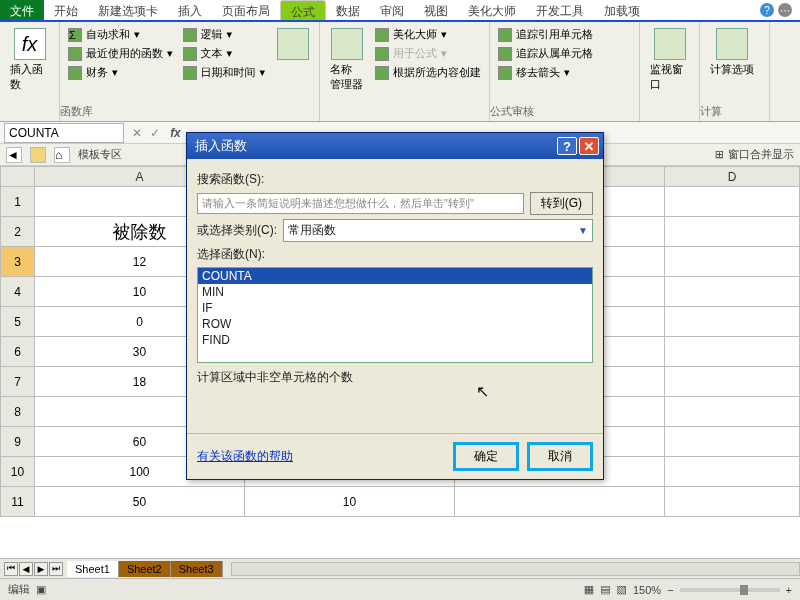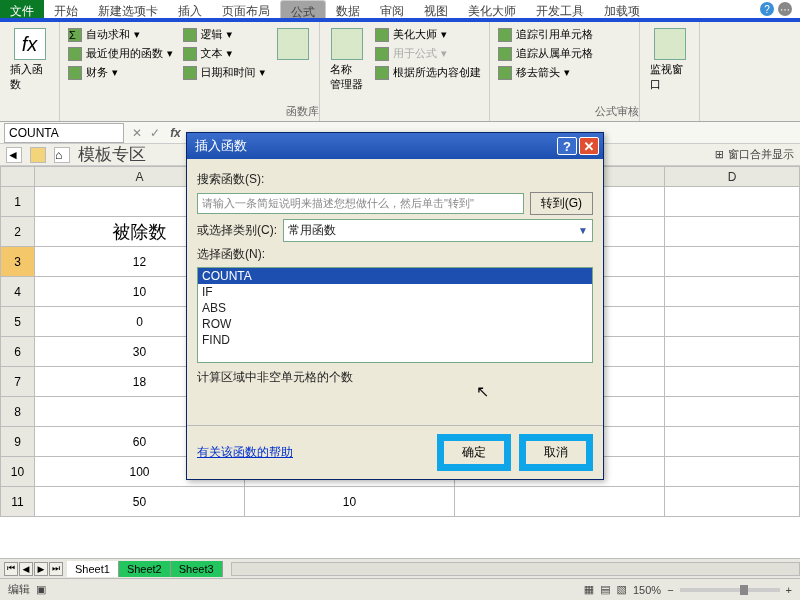--- a/index.html
+++ b/index.html
@@ -1,37 +1,37 @@
 <!DOCTYPE html>
 <html><head>
 <meta charset="utf-8">
 <style>
 *{margin:0;padding:0;box-sizing:border-box;font-family:"Microsoft YaHei",SimSun,sans-serif}
 body{width:800px;height:600px;overflow:hidden;background:#fff;font-size:12px;position:relative}
-.tabbar{display:flex;background:#fff;border-bottom:4px solid #1d4ed8;height:22px}
+.tabbar{display:flex;background:#fff;border-bottom:2px solid #1d4ed8;height:22px}
 .tab{padding:3px 10px;cursor:pointer;color:#444}
 .tab.file{background:#0a7a27;color:#fff}
-.tab.active{background:#a3a3a3;border:1px solid #ccc;border-bottom:none;border-radius:3px 3px 0 0}
+.tab.active{background:#84cc16;border:1px solid #ccc;border-bottom:none;border-radius:3px 3px 0 0}
 .help-icons{margin-left:auto;display:flex;gap:4px;align-items:center;padding-right:8px}
 .help-icons span{width:14px;height:14px;border-radius:50%;background:#3b8fd6;color:#fff;font-size:10px;display:flex;align-items:center;justify-content:center}
 .ribbon{display:flex;background:#f0f0e8;border-bottom:1px solid #a9a9a9;height:100px}
 .rgroup{border-right:1px solid #ccc;padding:4px 6px;display:flex;flex-direction:column;position:relative}
-.rgroup-label{position:absolute;bottom:2px;left:0;right:0;text-align:right;font-size:11px;color:#666}
+.rgroup-label{position:absolute;bottom:2px;left:0;right:0;text-align:left;font-size:11px;color:#666}
 .rbody{display:flex;gap:6px;flex:1}
 .rcol{display:flex;flex-direction:column;gap:2px;font-size:11px}
 .ritem{display:flex;align-items:center;gap:4px;padding:1px 2px;white-space:nowrap}
 .ritem .ic{width:14px;height:14px;background:#6aa84f;border:1px solid #888;display:inline-block}
 .bigbtn{display:flex;flex-direction:column;align-items:center;gap:2px;padding:2px 4px;font-size:11px}
 .bigbtn .ic{width:32px;height:32px;background:#d9e8c8;border:1px solid #7a9;display:block}
 .fbar{display:flex;align-items:center;height:22px;border-bottom:1px solid #ccc;background:#f7f7f2}
 .namebox{width:120px;border:1px solid #b0b0b0;margin:0 4px;padding:2px 4px;background:#fff;font-size:12px}
 .fx{font-style:italic;font-weight:bold;color:#555;padding:0 6px}
 .toolbar2{display:flex;align-items:center;gap:8px;height:22px;background:#f0f0e8;border-bottom:1px solid #ccc;padding:0 6px}
 .toolbar2 .ic{width:16px;height:16px;border:1px solid #bbb;background:#fff;display:inline-block}
-.toolbar2 .txt{font-size:17px;color:#444}
+.toolbar2 .txt{font-size:11px;color:#444}
 .right-info{margin-left:auto;font-size:11px;color:#444;display:flex;align-items:center;gap:4px}
 .sheet{position:relative;height:380px;overflow:hidden;background:#fff}
 table.grid{border-collapse:collapse;width:100%;table-layout:fixed}
 table.grid th,table.grid td{border:1px solid #bcbcbc;height:30px;text-align:center;font-size:12px}
 table.grid th{background:#e8e8e0;font-weight:normal;color:#333;font-size:12px;height:20px}
 table.grid .rh{background:#e8e8e0;width:30px;font-size:12px}
 table.grid .selrow .rh{background:#f4c76a}
 .colsel{background:#f4c76a!important}
 .dlg{position:absolute;left:186px;top:132px;width:418px;height:348px;background:#ece9d8;border:1px solid #0a246a;box-shadow:2px 2px 6px rgba(0,0,0,0.3);z-index:10}
 .dlg-title{background:linear-gradient(#3b6ecc,#1d4fb0);color:#fff;display:flex;align-items:center;height:26px;padding:0 4px 0 8px;font-size:13px}
@@ -46,30 +46,30 @@
 .gobtn{border:1px solid #888;background:#ece9d8;padding:2px 10px;font-size:12px}
 .catsel{flex:1;border:1px solid #7a8;background:#fff;padding:2px 4px;display:flex;justify-content:space-between;align-items:center}
 .catsel .dd{color:#35a;font-size:10px}
 .fnlist{border:1px solid #7a8;background:#fff;height:96px;overflow-y:auto;font-family:Consolas,monospace;font-size:12px;margin-top:2px}
 .fnlist .opt{padding:1px 4px}
 .fnlist .opt.sel{background:#1d4fb0;color:#fff}
 .fndesc{margin-top:6px;font-size:12px;line-height:1.4}
 .dlg-footer{position:absolute;bottom:0;left:0;right:0;display:flex;align-items:center;padding:8px 10px;border-top:1px solid #bbb}
 .dlg-footer a{color:#0030cc;text-decoration:underline;font-size:12px}
 .dlg-footer .btns{margin-left:auto;display:flex;gap:8px}
-.dlg-footer button{border:7px solid #0ea5e9;background:#ece9d8;padding:3px 18px;font-size:12px}
+.dlg-footer button{border:3px solid #0ea5e9;background:#ece9d8;padding:3px 18px;font-size:12px}
 .status{position:absolute;bottom:0;left:0;right:0;height:22px;background:#e8e8e0;border-top:1px solid #bbb;display:flex;align-items:center;padding:0 8px;font-size:11px;color:#444}
 .status .right{margin-left:auto;display:flex;align-items:center;gap:6px}
 .zoom-track{width:100px;height:4px;background:#ccc;position:relative}
 .zoom-thumb{position:absolute;left:60px;top:-3px;width:8px;height:10px;background:#888}
 .sheettabs{position:absolute;bottom:22px;left:0;right:0;height:20px;background:#e8e8e0;display:flex;align-items:center;border-top:1px solid #bbb;font-size:11px}
 .nav-arrows{display:flex;gap:1px;padding:0 4px}
 .nav-arrows span{width:14px;height:14px;border:1px solid #999;background:#f0f0e8;display:flex;align-items:center;justify-content:center;font-size:9px}
 .stab{padding:2px 8px;border-right:1px solid #999;background:#fff}
-.stab.inactive{background:#22c55e}
+.stab.inactive{background:#a16207}
 .scrollh{flex:1;height:14px;background:#e0e0d8;margin-left:8px;border:1px solid #bbb}
 .cursor{position:absolute;left:476px;top:382px;font-size:16px;color:#000;z-index:20;pointer-events:none}
 </style>
 </head>
 <body>
 
 <div class="tabbar">
   <div class="tab file">文件</div>
   <div class="tab">开始</div>
   <div class="tab">新建选项卡</div>
@@ -153,20 +153,29 @@
     <div class="rgroup-label">公式审核</div>
   </div>
   <div class="rgroup" style="width:60px">
     <div class="rbody">
         <div class="bigbtn">
           <span class="ic"></span>
           <span>监视窗口</span>
         </div>
       </div>
   </div>
+  <div class="rgroup" style="width:70px">
+    <div class="rbody">
+        <div class="bigbtn">
+          <span class="ic"></span>
+          <span>计算选项</span>
+        </div>
+      </div>
+    <div class="rgroup-label">计算</div>
+  </div>
 </div>
 
 <div class="fbar">
   <input class="namebox" value="COUNTA" style="">
   <span style="color:#888;padding:0 4px">✕</span>
   <span style="color:#888;padding:0 4px">✓</span>
   <span class="fx">fx</span>
 </div>
 
 <div class="toolbar2">
@@ -299,22 +308,22 @@
       <div class="catsel">
           <span>常用函数</span>
           <span class="dd">▼</span>
         </div>
     </div>
     <div class="dlg-row">
         <label>选择函数(N):</label>
       </div>
     <div class="fnlist">
       <div class="opt sel">COUNTA</div>
+      <div class="opt">MIN</div>
       <div class="opt">IF</div>
-      <div class="opt">ABS</div>
       <div class="opt">ROW</div>
       <div class="opt">FIND</div>
 
     </div>
     <div class="fndesc">
       <div>计算区域中非空单元格的个数</div>
     </div>
   </div>
   <div class="dlg-footer">
     <a href="#">有关该函数的帮助</a>

